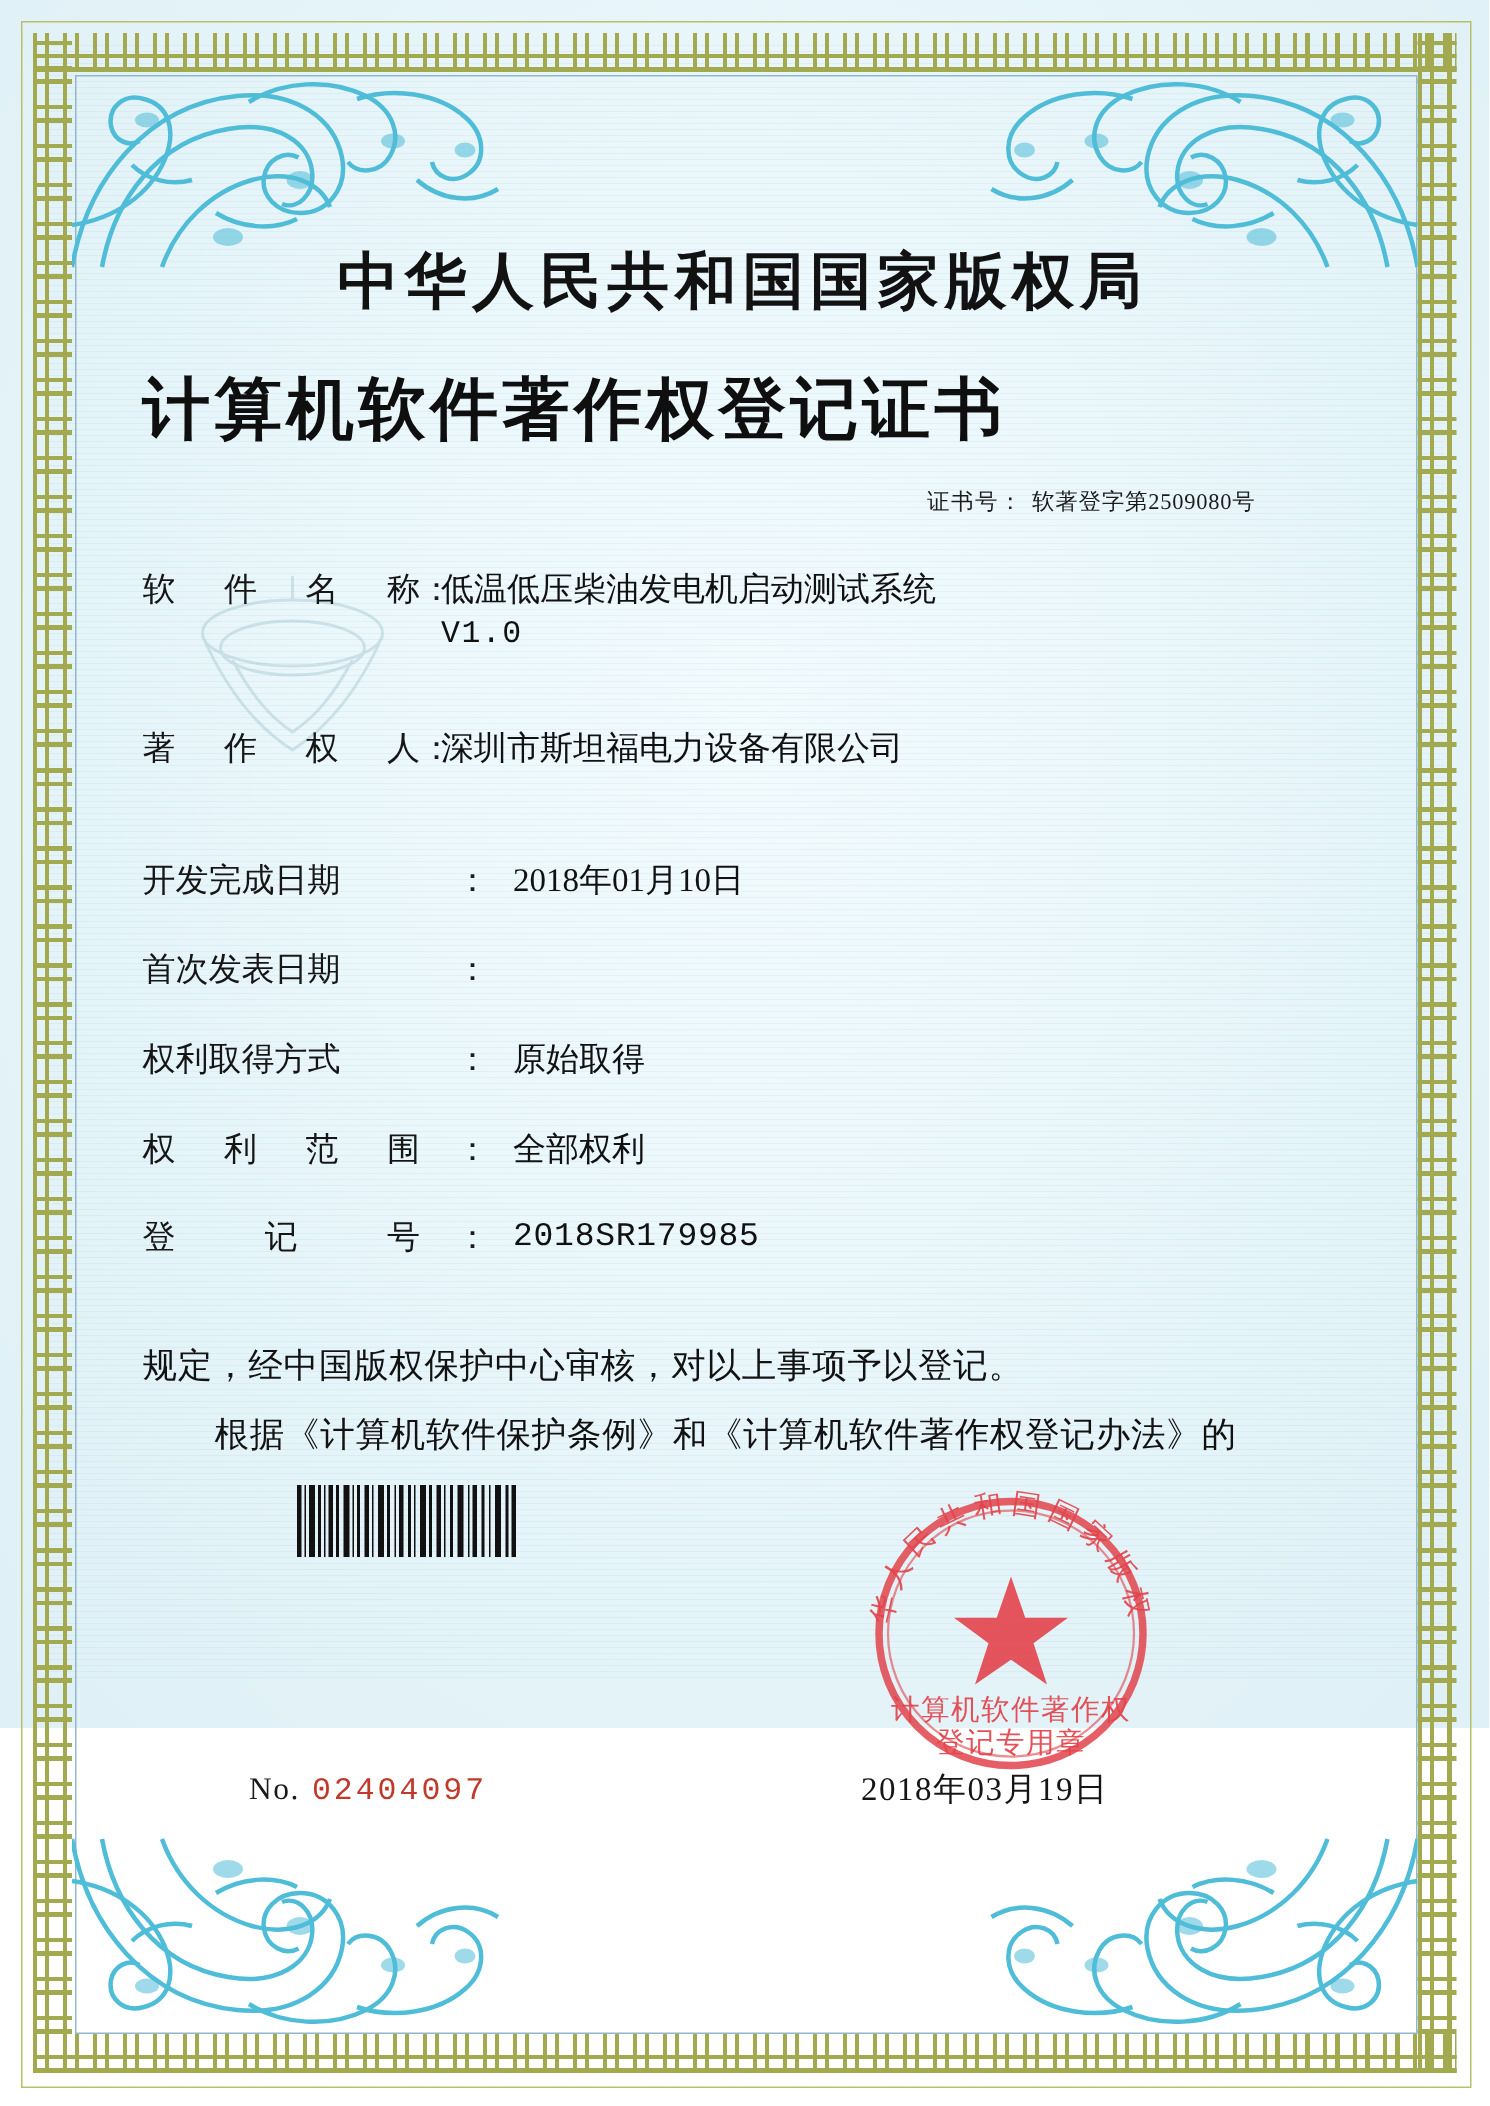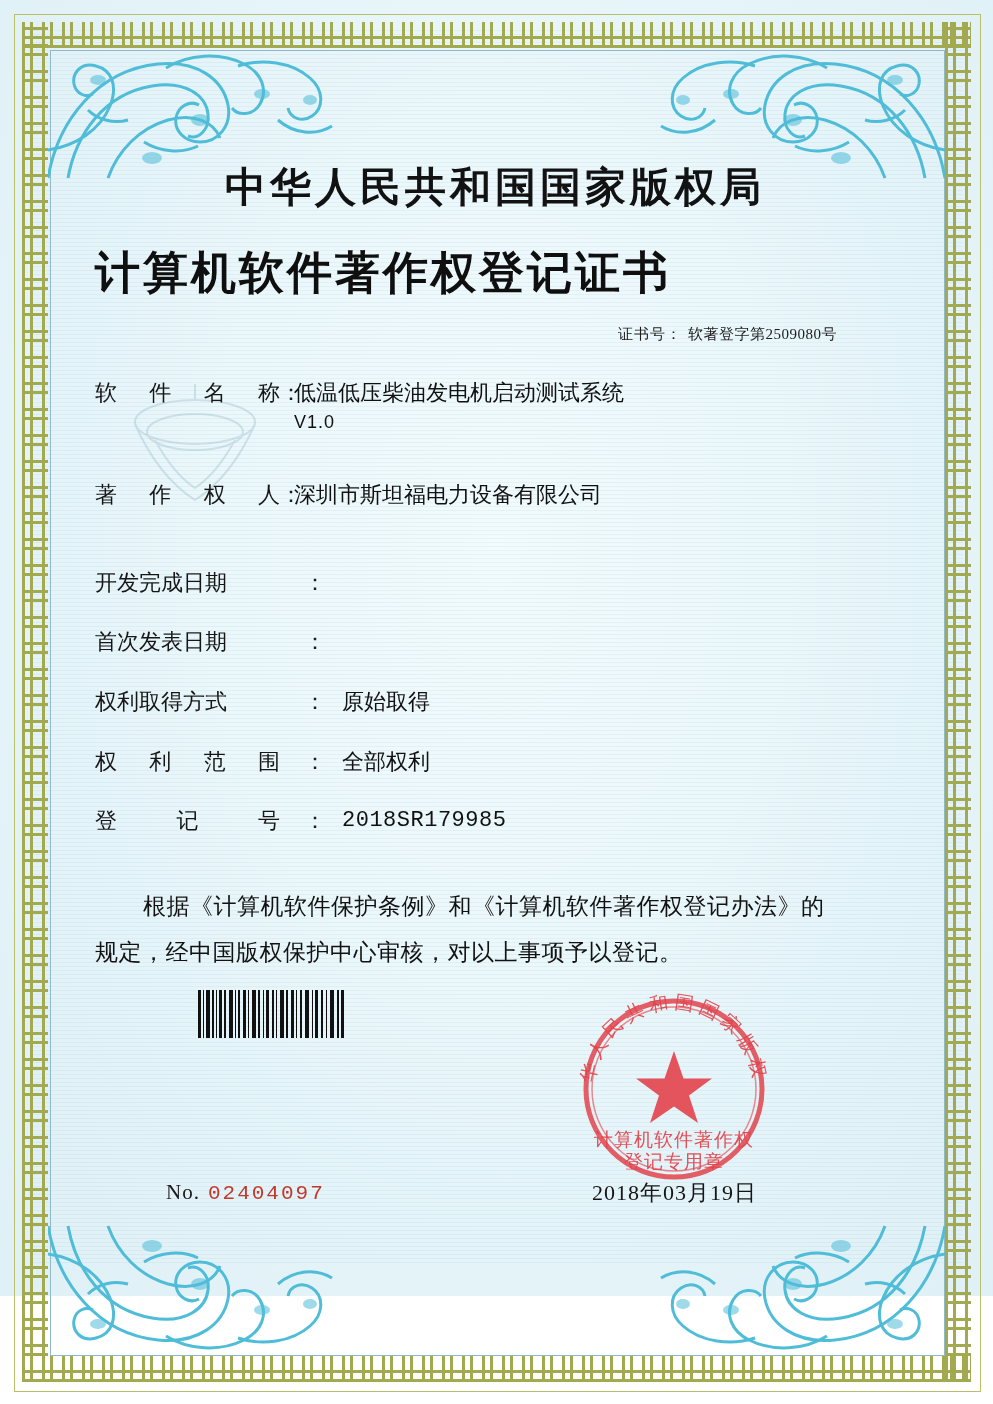--- a/index.html
+++ b/index.html
@@ -13,21 +13,21 @@
     font-family: "Liberation Serif", "DejaVu Serif", serif;
     overflow: hidden;
     position: relative;
   }
 
   
   #certificate {
     position: absolute;
     left: 0; top: 0;
     width: 993px;
-    height: 1296px;
+    height: 1152px;
     background:
       radial-gradient(ellipse at 50% 42%, #f2fbfd 0%, #eaf7fb 42%, #e3f3f8 70%, #dff0f6 100%);
   }
   
   #guilloche {
     position: absolute;
     left: 30px; top: 30px; right: 30px; bottom: 30px;
     background-image: repeating-linear-gradient(
       to bottom,
       rgba(120,170,190,0.10) 0px,
@@ -140,22 +140,22 @@
     justify-content: space-between;
   }
   .field-label.spaced span.char { display: inline-block; }
   .field-colon { width: 14px; flex: 0 0 14px; }
   .field-value {
     flex: 1 1 auto;
     color: #111111;
   }
   .field-value .line2 {
     display: block;
-    font-family: Liberation Sans, sans-serif;
-    font-size: 18px;
+    font-family: Liberation Mono, monospace;
+    font-size: 21px;
     letter-spacing: 1px;
     margin-top: 2px;
   }
   .field-value.mono {
     font-family: Liberation Mono, monospace;
     letter-spacing: 0.5px;
   }
 
   #block-top .field-row { margin-top: 6px; }
   #row-software { margin-top: 34px !important; }
@@ -205,21 +205,21 @@
     font-family: "Liberation Serif", "DejaVu Serif", serif;
   }
   #footer-no .no-value {
     color: #c0392b;
     font-family: "Liberation Mono", "DejaVu Sans Mono", monospace;
     letter-spacing: 2px;
     margin-left: 8px;
   }
   #footer-date {
     position: absolute;
-    left: 592px;
+    left: 574px;
     top: 1178px;
     font-size: 22px;
     letter-spacing: 1px;
     color: #151515;
   }
 </style>
 </head>
 <body>
 
 <div id="certificate">
@@ -365,20 +365,21 @@
         <div class="field-value">深圳市斯坦福电力设备有限公司</div>
       </div>
 
     </div>
 
     <div id="block-mid">
 
       <div class="field-row">
         <div class="field-label">开发完成日期</div>
         <div class="field-colon">：</div>
+        <div class="field-value">2018年01月10日</div>
       </div>
 
       <div class="field-row">
         <div class="field-label">首次发表日期</div>
         <div class="field-colon">：</div>
       </div>
 
       <div class="field-row">
         <div class="field-label">权利取得方式</div>
         <div class="field-colon">：</div>
@@ -402,22 +403,22 @@
             <span class="char">记</span>
             <span class="char">号</span>
         </div>
         <div class="field-colon">：</div>
         <div class="field-value mono">2018SR179985</div>
       </div>
 
     </div>
 
     <div id="statement">
+      <div>规定，经中国版权保护中心审核，对以上事项予以登记。</div>
       <div><span class="indent"></span><span>根据《计算机软件保护条例》和《计算机软件著作权登记办法》的</span></div>
-      <div>规定，经中国版权保护中心审核，对以上事项予以登记。</div>
     </div>
 
   </div>
 
   <svg id="barcode" viewBox="0 0 150 48">
     <rect x="0" y="0" width="150" height="48" fill="none"></rect>
     <g fill="#111111">
       <rect x="2" y="0" width="3" height="48"></rect>
       <rect x="7" y="0" width="1" height="48"></rect>
       <rect x="10" y="0" width="4" height="48"></rect>

